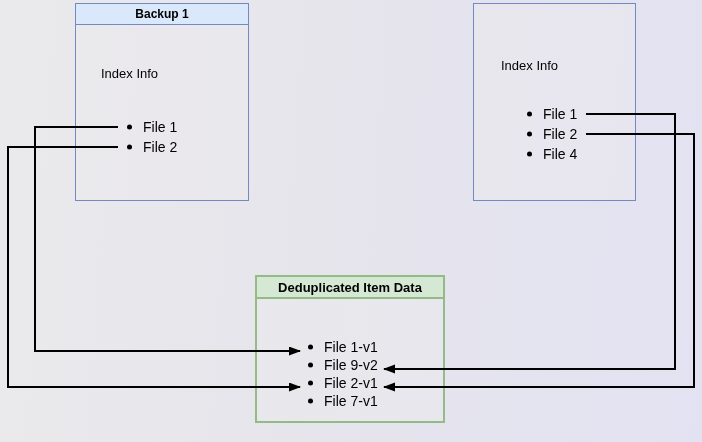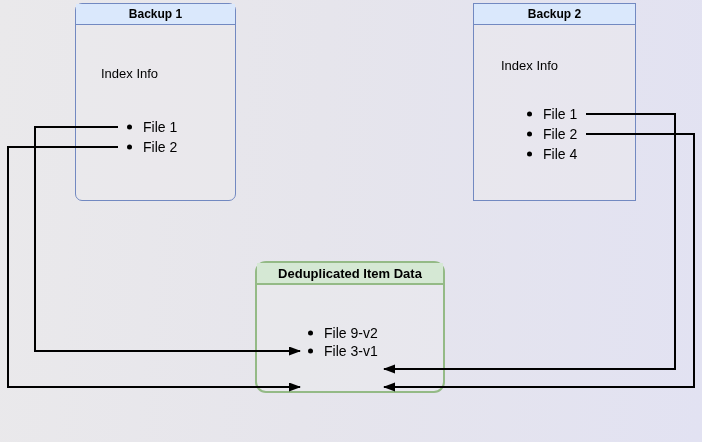--- a/index.html
+++ b/index.html
@@ -21,23 +21,23 @@
   .box-header {
     text-align: center;
     font-weight: bold;
     border-bottom: 1.5px solid;
     white-space: nowrap;
     overflow: hidden;
   }
   .blue  .box-header { background: #dae8fc; border-color: #7289c1; height: 21px; line-height: 21px; font-size: 12px; }
   .green .box-header { background: #d5e8d4; border-color: #94ba86; height: 22px; line-height: 22px; font-size: 13px; border-bottom-width: 2px; }
 
-  #box-backup1 { left: 75px;  top: 3px;   width: 161px; height: 198px; border-radius: 7px; }
+  #box-backup1 { left: 75px;  top: 3px;   width: 174px; height: 198px; }
   #box-backup2 { left: 473px; top: 3px;   width: 163px; height: 198px; }
-  #box-dedup   { left: 255px; top: 261px; width: 190px; height: 132px; border-radius: 11px; }
+  #box-dedup   { left: 255px; top: 275px; width: 190px; height: 148px; }
 
   .index-label { position: absolute; font-size: 13px; }
   #box-backup1 .index-label { left: 25px; top: 62px; }
   #box-backup2 .index-label { left: 27px; top: 54px; }
 
   .file-list { position: absolute; list-style: none; }
   .file-list li {
     position: relative;
     padding-left: 19px;
     font-size: 14px;
@@ -75,34 +75,35 @@
   <div class="box blue" id="box-backup1">
     <div class="box-header">Backup 1</div>
     <div class="index-label">Index Info</div>
     <ul class="file-list" id="list-backup1">
         <li>File 1</li>
         <li>File 2</li>
       </ul>
   </div>
 
   <div class="box blue" id="box-backup2">
-    <div class="box-header">Backup 2</div>
     <div class="index-label">Index Info</div>
     <ul class="file-list" id="list-backup2">
         <li>File 1</li>
         <li>File 2</li>
         <li>File 4</li>
       </ul>
   </div>
 
   <div class="box green" id="box-dedup">
     <div class="box-header">Deduplicated Item Data</div>
     <ul class="file-list" id="list-dedup">
+        <li>File 1-v1</li>
         <li>File 9-v2</li>
-        <li>File 3-v1</li>
+        <li>File 2-v1</li>
+        <li>File 7-v1</li>
       </ul>
   </div>
 
   <svg id="connector-layer" xmlns="http://www.w3.org/2000/svg">
     <defs>
       <marker id="arrowhead" markerUnits="userSpaceOnUse" markerWidth="13" markerHeight="10" refX="11" refY="4.5" orient="auto">
         <path d="M0,0 L12,4.5 L0,9 Z" fill="#000"></path>
       </marker>
     </defs>
   <path d="M 118 127 L 35 127 L 35 351 L 300 351" class="connector" marker-end="url(#arrowhead)"></path>

